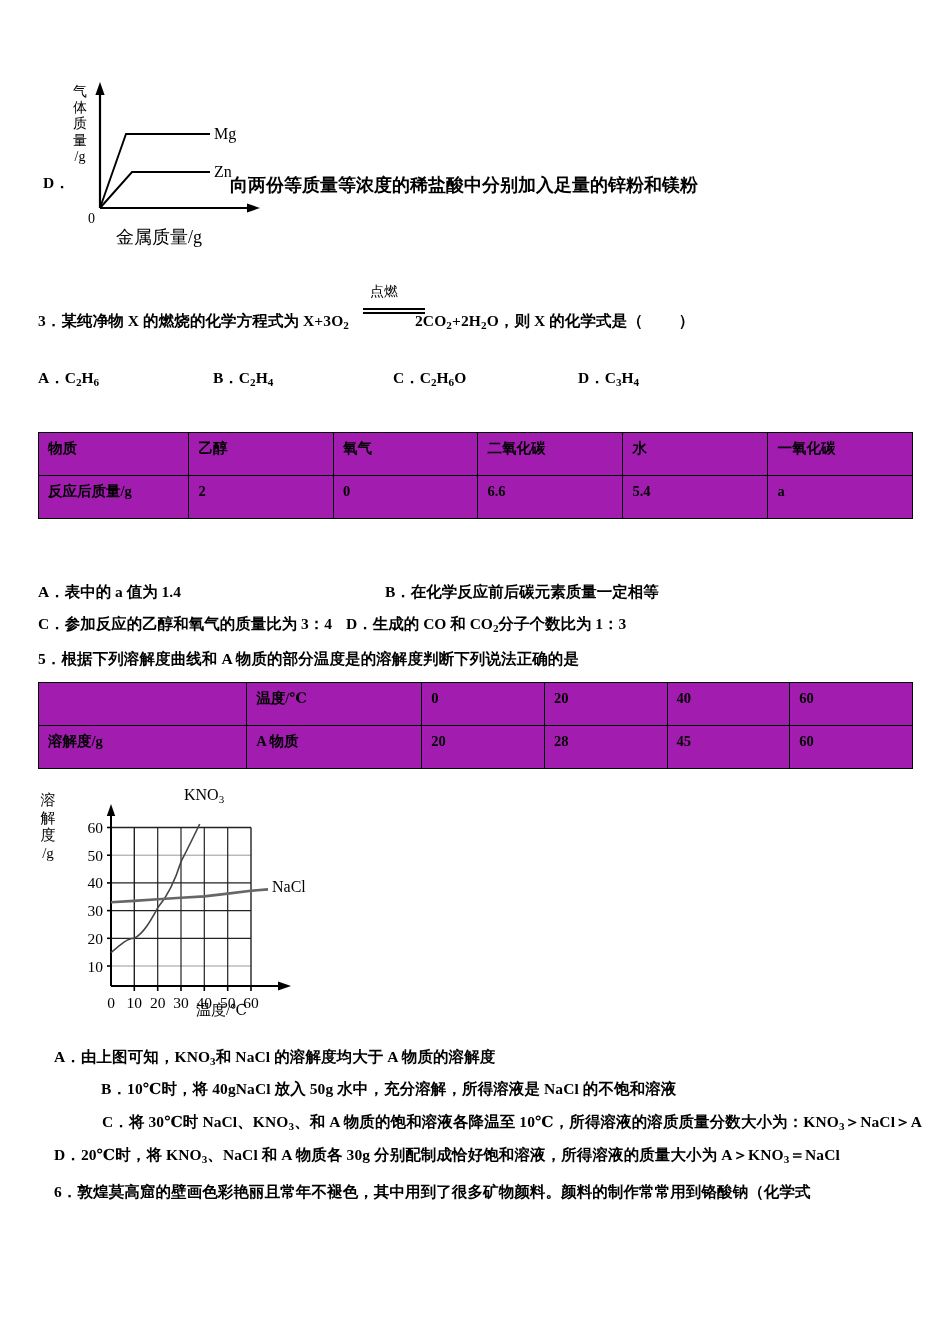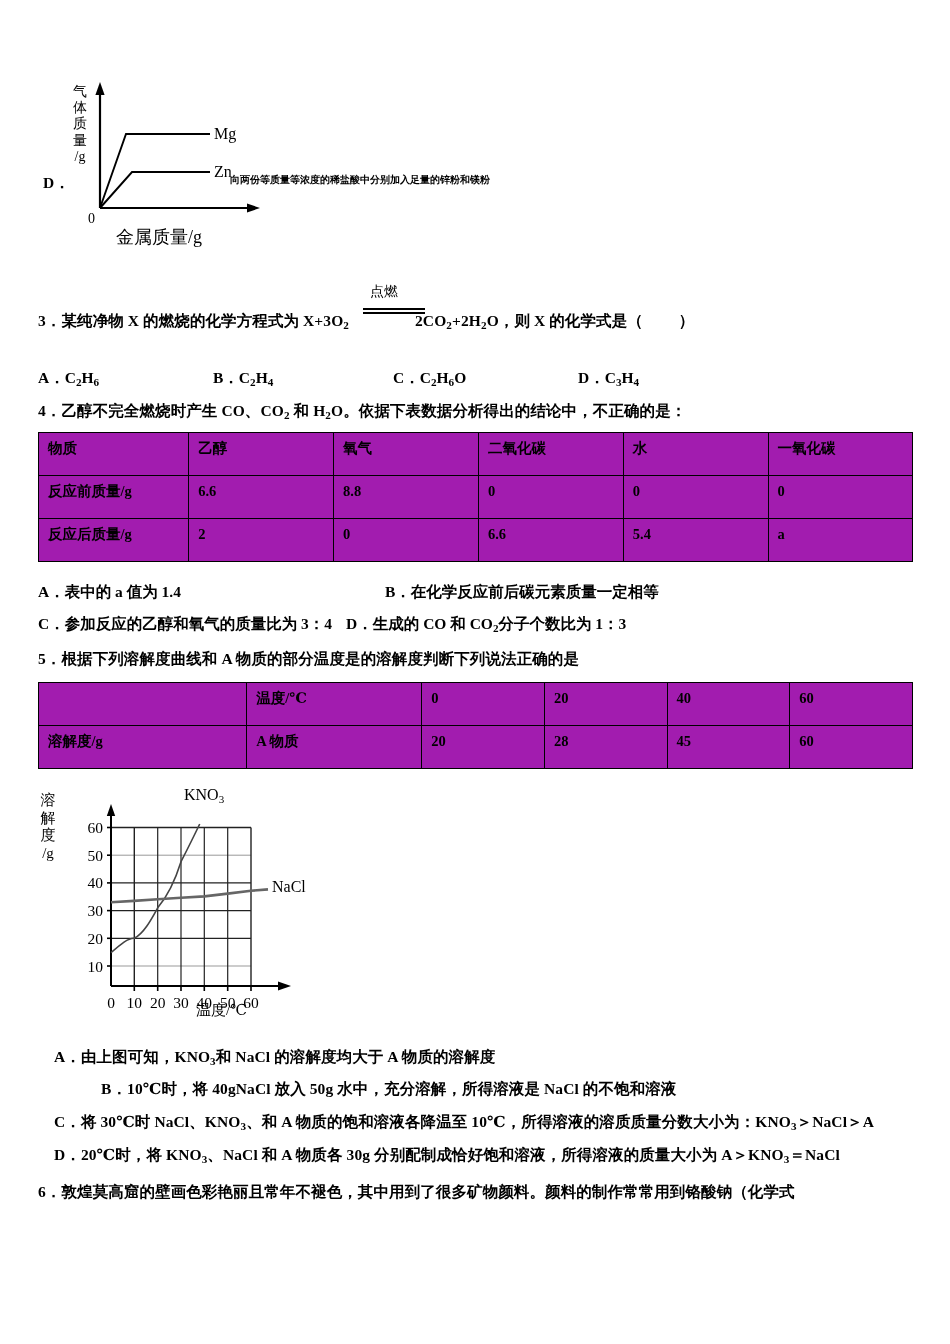--- a/index.html
+++ b/index.html
@@ -73,21 +73,21 @@
     position: absolute;
     left: 78px;
     top: 155px;
     font-size: 18px;
     white-space: nowrap;
   }
   #optD-text {
     position: absolute;
     left: 192px;
     top: 103px;
-    font-size: 10px;
+    font-size: 18px;
     font-weight: bold;
     white-space: nowrap;
   }
 
   
   #q3 { left: 38px; top: 310px; }
   #q3-cond {
     position: absolute;
     left: 370px;
     top: 283px;
@@ -171,25 +171,25 @@
     left: 160px;
     top: 215px;
     font-size: 15px;
     white-space: nowrap;
   }
 
   
   .q5opt { left: 54px; font-weight: bold; font-size: 15.5px; }
   #q5a { top: 1046px; }
   #q5b { top: 1078px; margin-left: 47px; }
-  #q5c { top: 1111px; }
+  #q5c { top: 1111px; margin-left: 48px; }
   #q5d { top: 1144px; }
 
   
-  #q6a { left: 38px; top: 1181px; }
+  #q6a { left: 54px; top: 1181px; }
   #q6b { left: 38px; top: 1213px; }
 </style>
 </head>
 <body>
 
 <div class="page">
 
   <div id="optD-wrap">
 
     <div id="optD-letter">D．</div>
@@ -232,41 +232,30 @@
   </div>
 
   <div class="qline" id="q3">
     <span>3．某纯净物 X 的燃烧的化学方程式为 X+3O</span><sub>2</sub><span style="display:inline-block;width:66px;"></span><span>2CO</span><sub>2</sub><span>+2H</span><sub>2</sub><span>O，则 X 的化学式是（</span><span style="display:inline-block;width:36px;"></span><span>）</span>
   </div>
 
   <div class="opts" id="q3-opts">
     <span class="o o1"><span>A．</span><span>C</span><sub>2</sub><span>H</span><sub>6</sub></span><span class="o o2"><span>B．</span><span>C</span><sub>2</sub><span>H</span><sub>4</sub></span><span class="o o3"><span>C．</span><span>C</span><sub>2</sub><span>H</span><sub>6</sub><span>O</span></span><span class="o"><span>D．</span><span>C</span><sub>3</sub><span>H</span><sub>4</sub></span>
   </div>
 
-  <div class="qline" id="q4">
-    <span>4．乙醇不完全燃烧时产生 CO、CO</span><sub>2</sub><span> 和 H</span><sub>2</sub><span>O。依据下表数据分析得出的结论中，不正确的是：</span>
-  </div>
 
   <table class="grid" id="table4">
     <tbody>
         <tr>
       <td class="c0">物质</td>
       <td class="cx">乙醇</td>
       <td class="cx">氧气</td>
       <td class="cx">二氧化碳</td>
       <td class="cx">水</td>
       <td class="cx">一氧化碳</td>
-    </tr>
-    <tr>
-      <td class="c0">反应前质量/g</td>
-      <td class="cx">6.6</td>
-      <td class="cx">8.8</td>
-      <td class="cx">0</td>
-      <td class="cx">0</td>
-      <td class="cx">0</td>
     </tr>
     <tr>
       <td class="c0">反应后质量/g</td>
       <td class="cx">2</td>
       <td class="cx">0</td>
       <td class="cx">6.6</td>
       <td class="cx">5.4</td>
       <td class="cx">a</td>
     </tr>
   </tbody>

